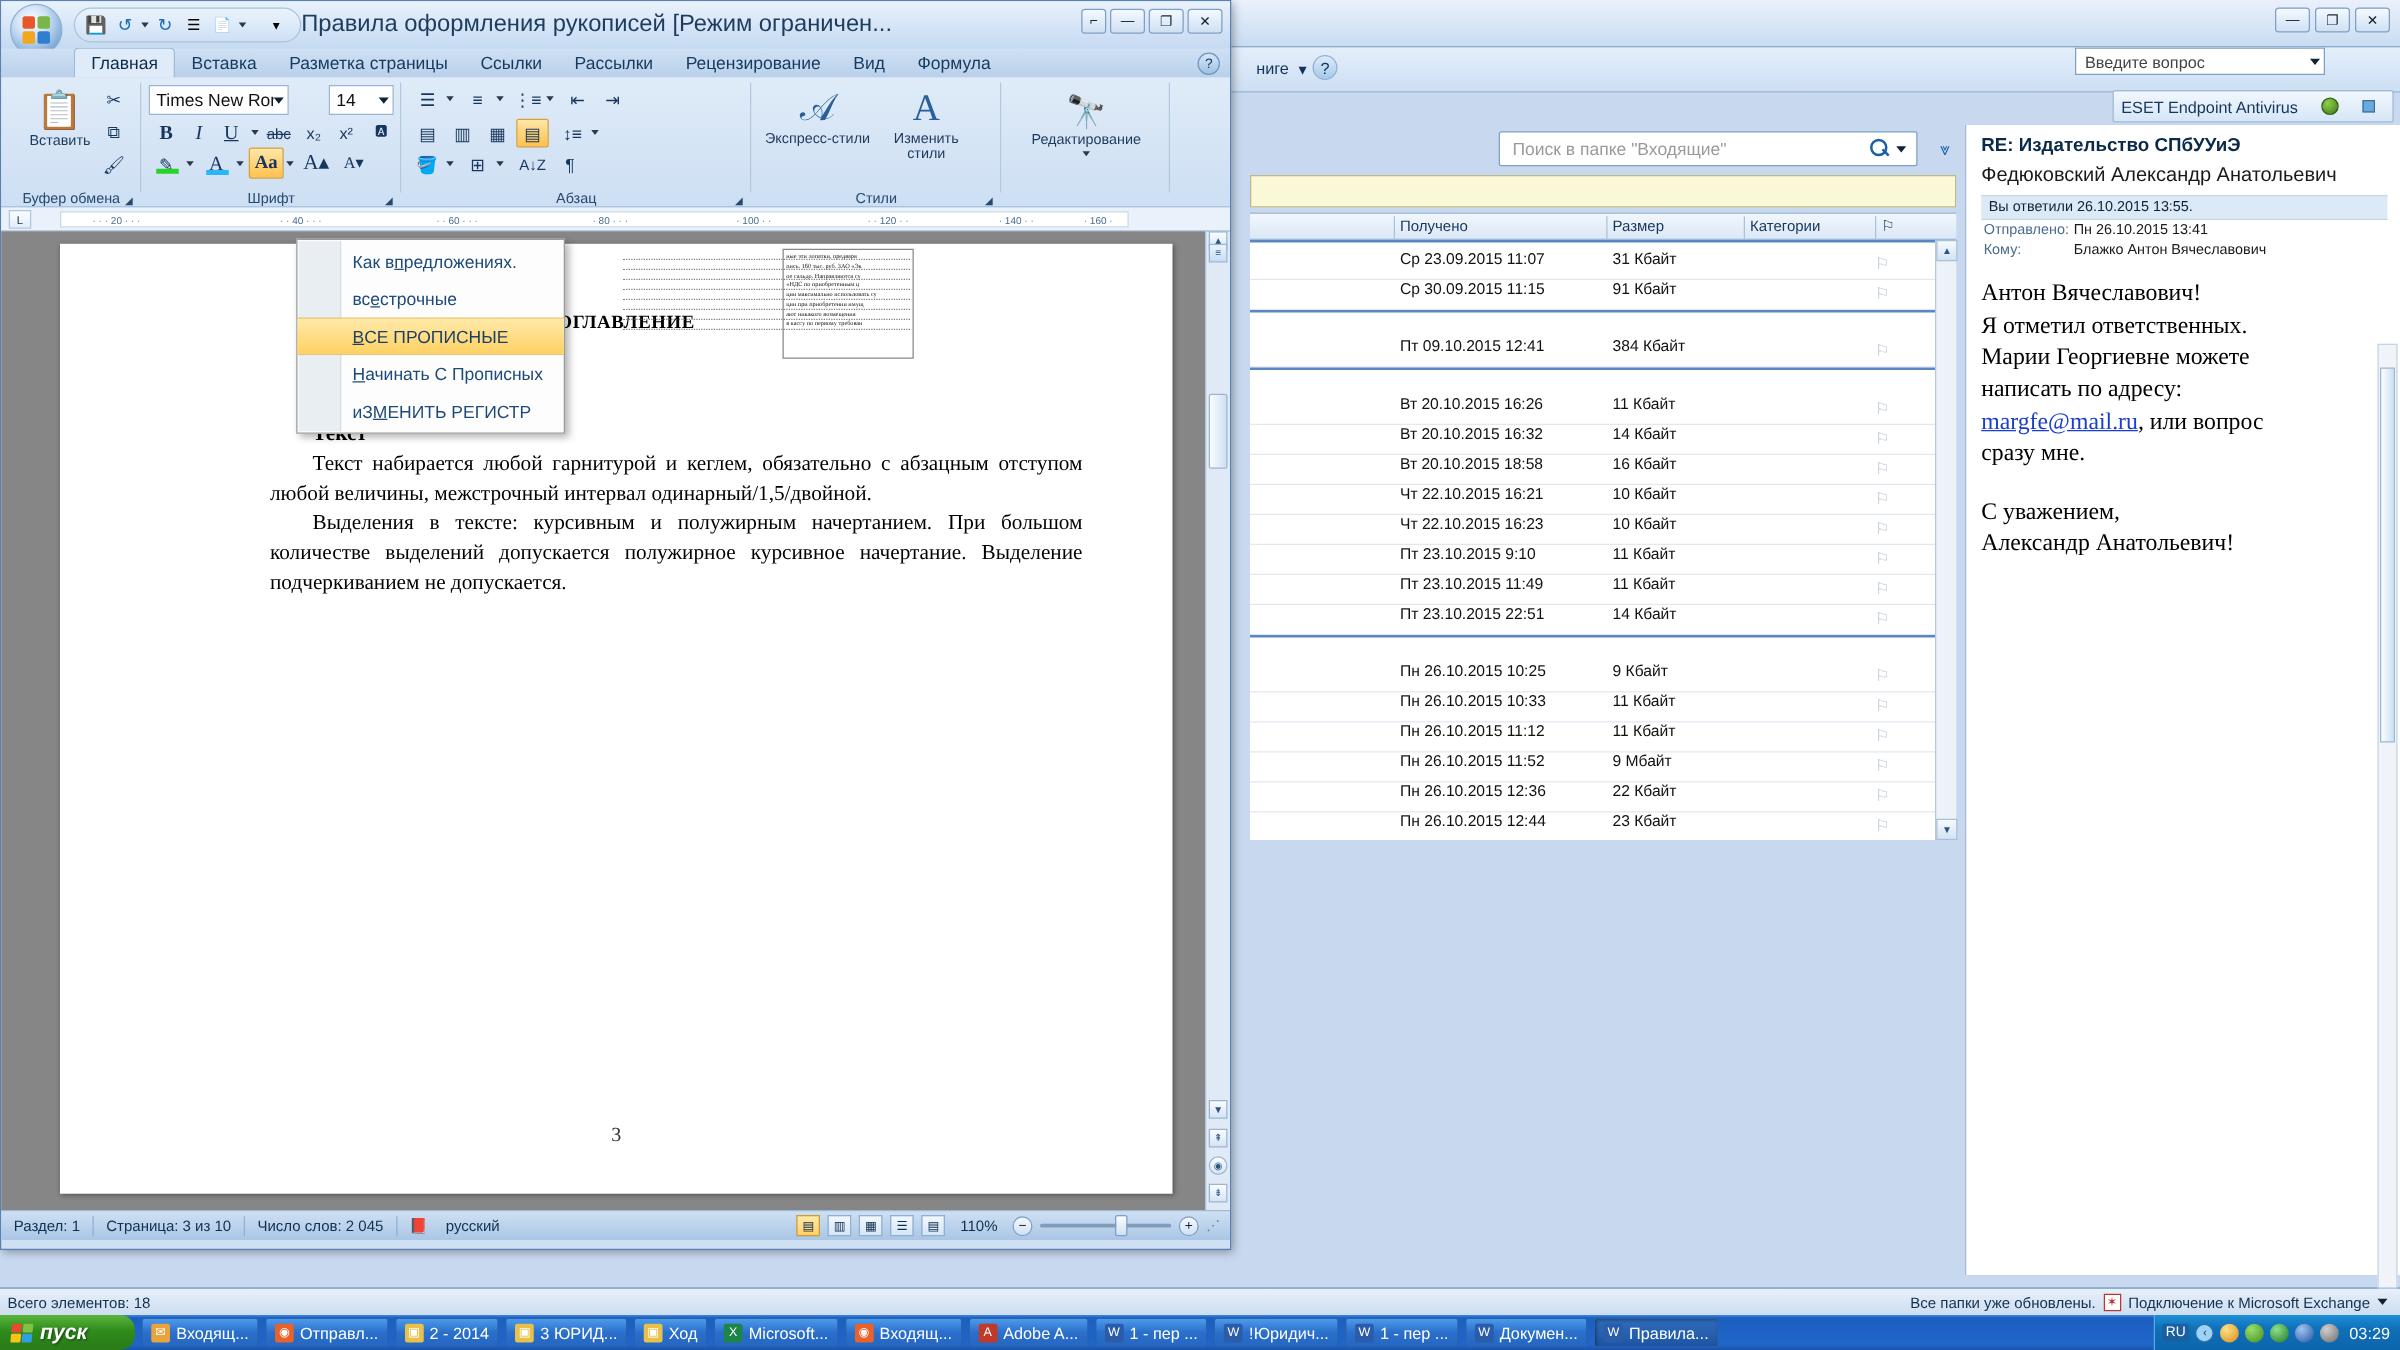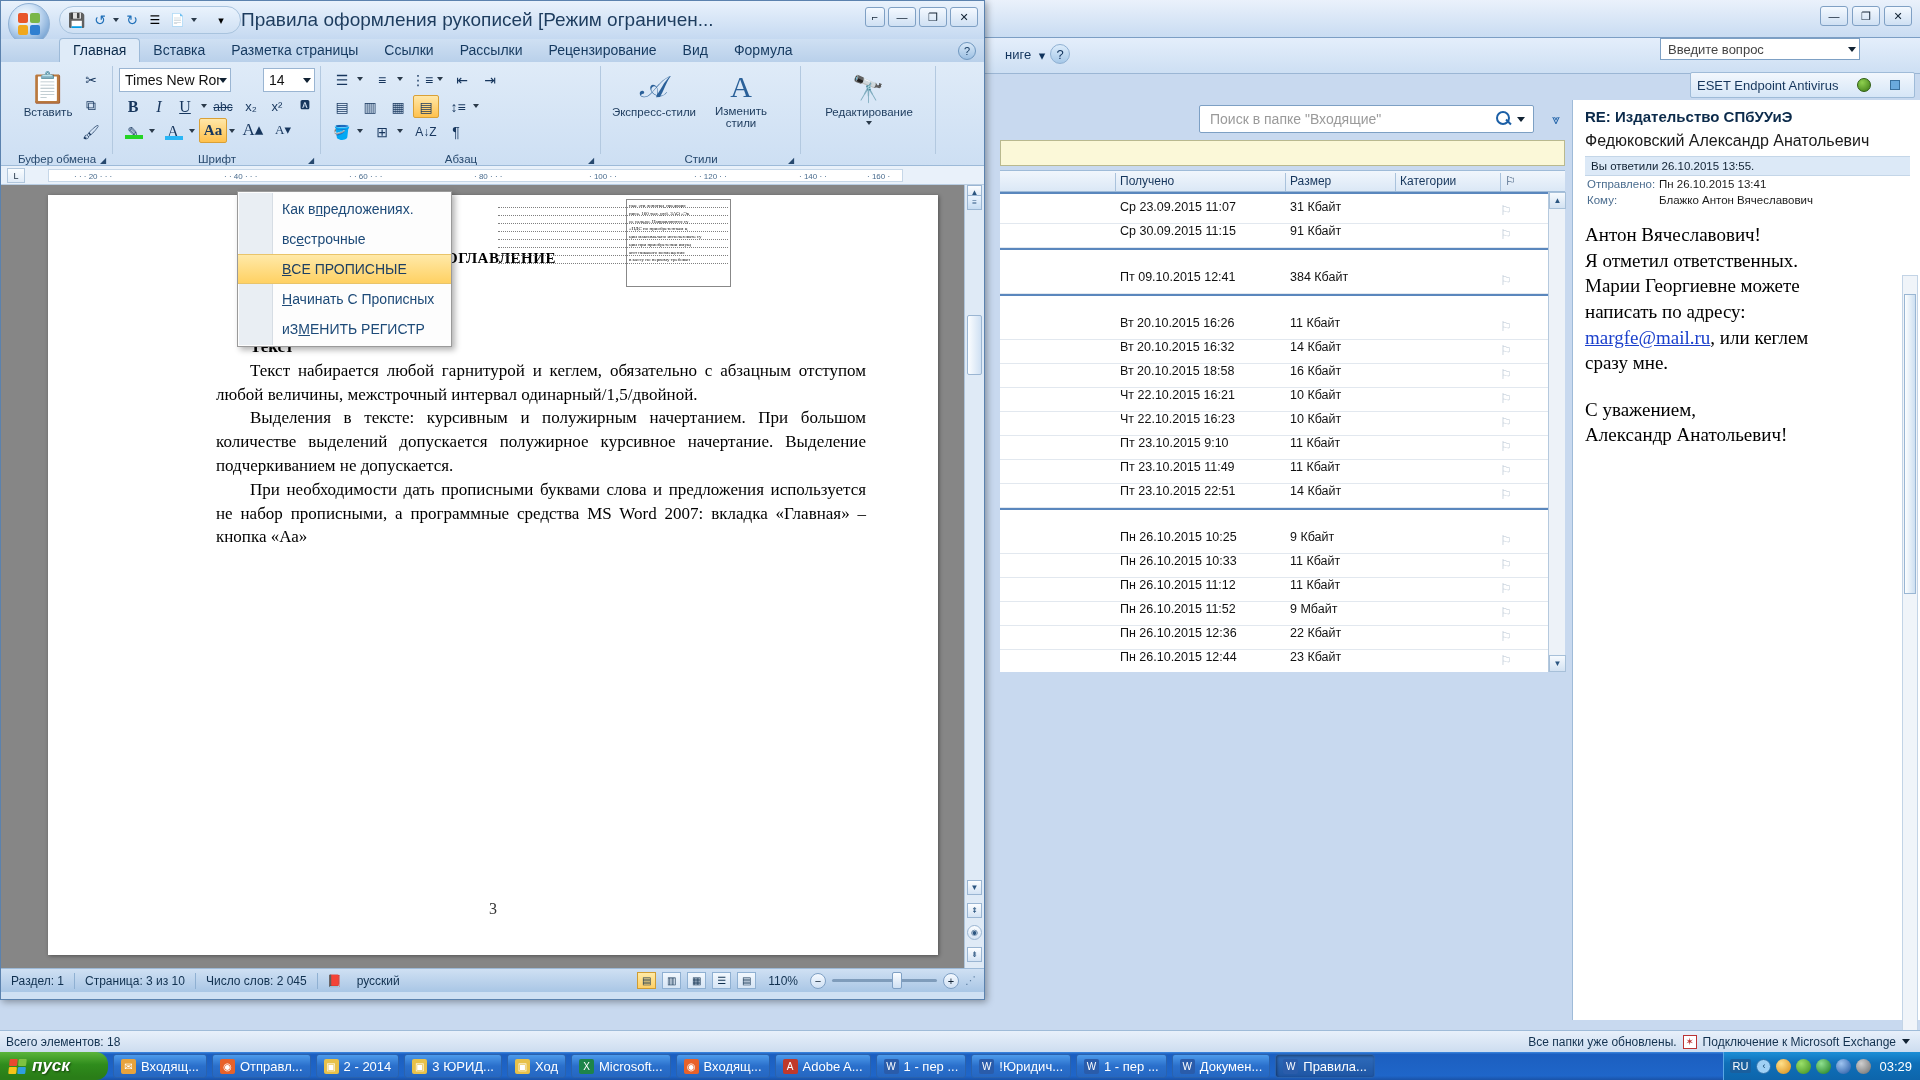--- a/index.html
+++ b/index.html
@@ -511,21 +511,21 @@
     <div class="rp-hdr">
       <span class="lbl">Кому:</span>
       <span class="val">Блажко Антон Вячеславович</span>
     </div>
     <div id="rp-body">
       <div>Антон Вячеславович!</div>
       <div>Я отметил ответственных.</div>
       <div>Марии Георгиевне можете</div>
       <div>написать по адресу:</div>
       <div>
-        <a href="#">margfe@mail.ru</a><span>, или кеглем</span>
+        <a href="#">margfe@mail.ru</a><span>, или вопрос</span>
       </div>
       <div>сразу мне.</div>
       <div style="height:21px;"></div>
       <div>С уважением,</div>
       <div>Александр Анатольевич!</div>
     </div>
     <div id="rp-sb">
         <div class="thumb"></div>
       </div>
   </div>
@@ -714,21 +714,20 @@
           <div class="ln"></div>
       </div>
       <div id="sidebox">
         ные эти лопатки, предваря<br>пись. 160 тыс. руб. ЗАО «Эк<br>ое сальдо. Направляются су<br>«НДС по приобретенным ц<br>ции максимально использовать су<br>ции при приобретении имущ<br>ают никакого возмещения<br>в кассу по первому требован
       </div>
 
       <div id="doc-text">
         <p class="h">Текст</p>
         <p>Текст набирается любой гарнитурой и кеглем, обязательно с абзацным отступом любой величины, межстрочный интервал одинарный/1,5/двойной.</p>
         <p>Выделения в тексте: курсивным и полужирным начертанием. При большом количестве выделений допускается полужирное курсивное начертание. Выделение подчеркиванием не допускается.</p>
-        <p>При необходимости дать прописными буквами слова и предложения используется не набор прописными, а программные средства MS Word 2007: вкладка «Главная» – кнопка «Аа»</p>
       </div>
       <div id="pagenum">3</div>
     </div>
 
     <div id="doc-vsb">
       <div class="vbtn" style="top:0;">▲</div>
       <div class="vt"></div>
       <div class="vbtn" style="top:695px;">▼</div>
       <div class="vbtn" style="top:718px;">⇞</div>
       <div class="vbtn" style="top:740px;border-radius:50%;">◉</div>

